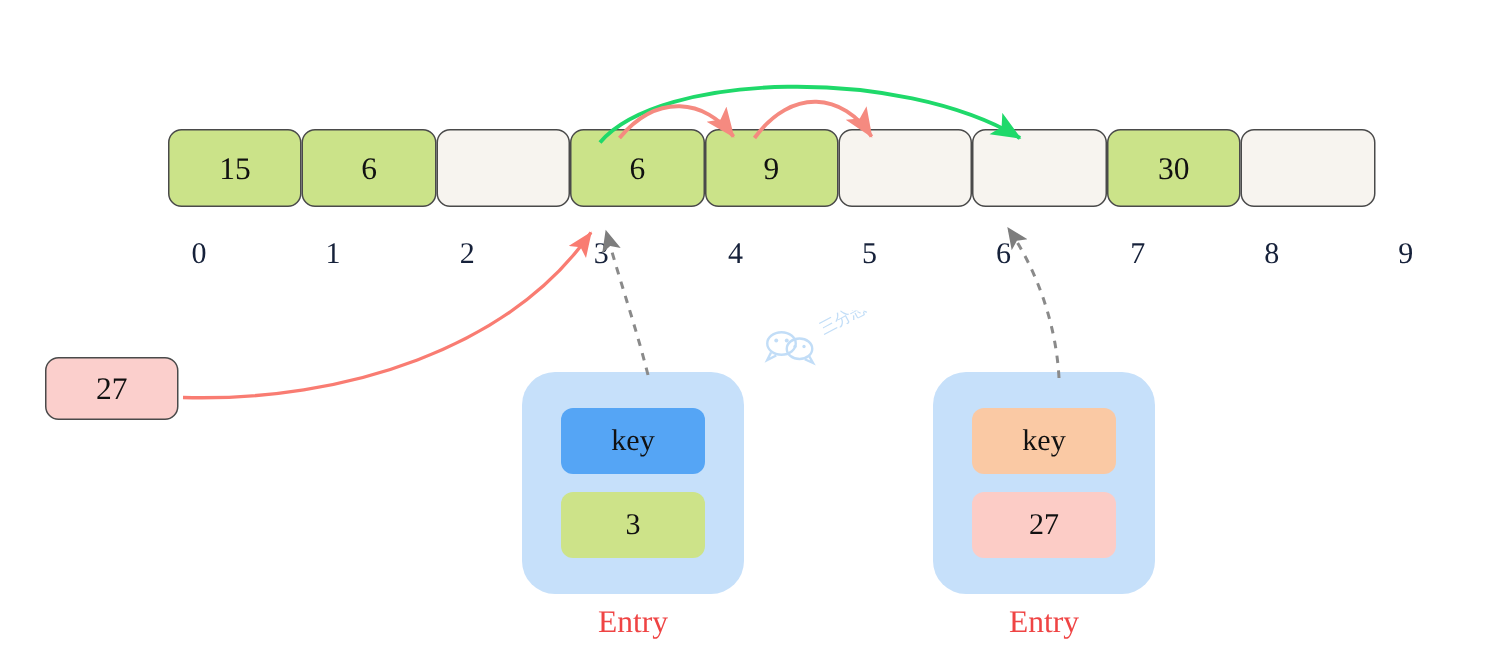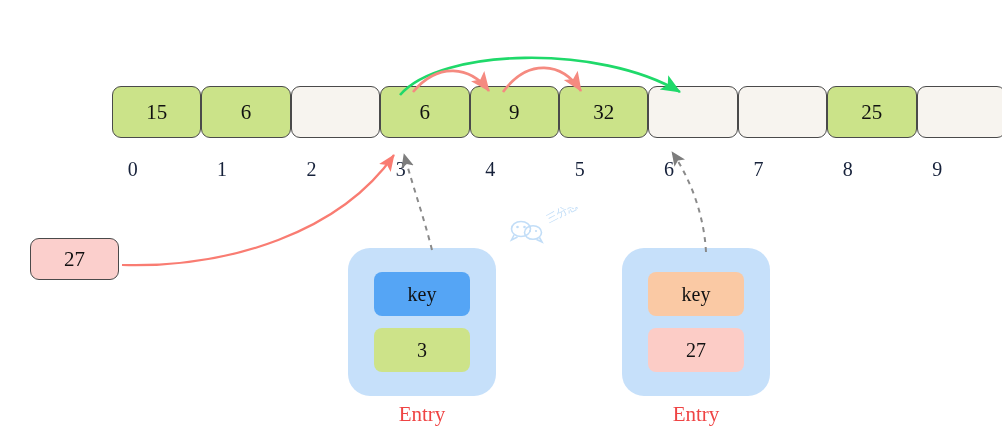--- a/index.html
+++ b/index.html
@@ -180,24 +180,23 @@
 
     <path d="M 706 252 C 704 214, 690 178, 672 152" fill="none" stroke="#8a8a8a" stroke-width="2" stroke-dasharray="5 5" marker-end="url(#ah-gray)"></path>
   </svg>
 
   <div class="array-row">
     <div class="cell filled">15</div>
     <div class="cell filled">6</div>
     <div class="cell"></div>
     <div class="cell filled">6</div>
     <div class="cell filled">9</div>
-    <div class="cell filled">32</div>
-    <div class="cell"></div>
-    <div class="cell"></div>
-    <div class="cell filled">25</div>
+    <div class="cell"></div>
+    <div class="cell"></div>
+    <div class="cell filled">30</div>
     <div class="cell"></div>
   </div>
 
   <div class="index-row">
     <div class="index-label">0</div>
     <div class="index-label">1</div>
     <div class="index-label">2</div>
     <div class="index-label">3</div>
     <div class="index-label">4</div>
     <div class="index-label">5</div>

